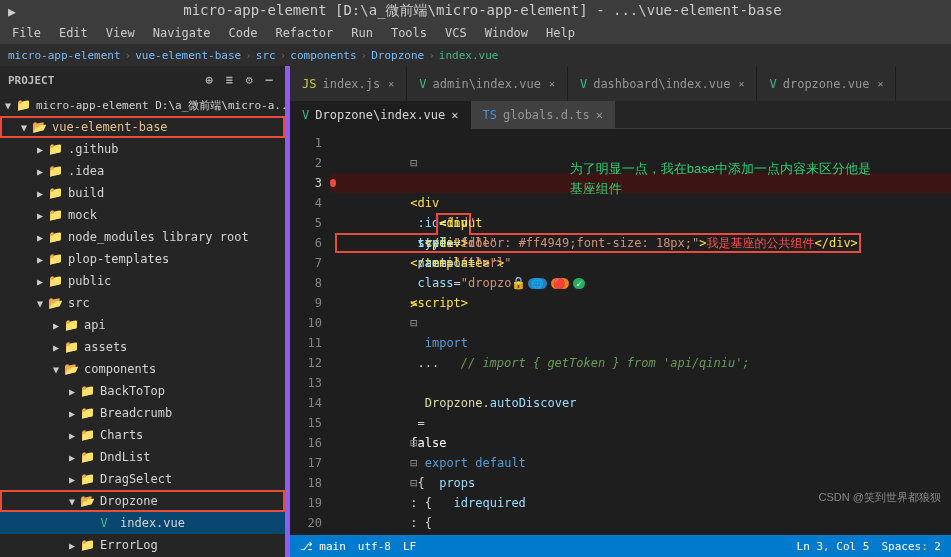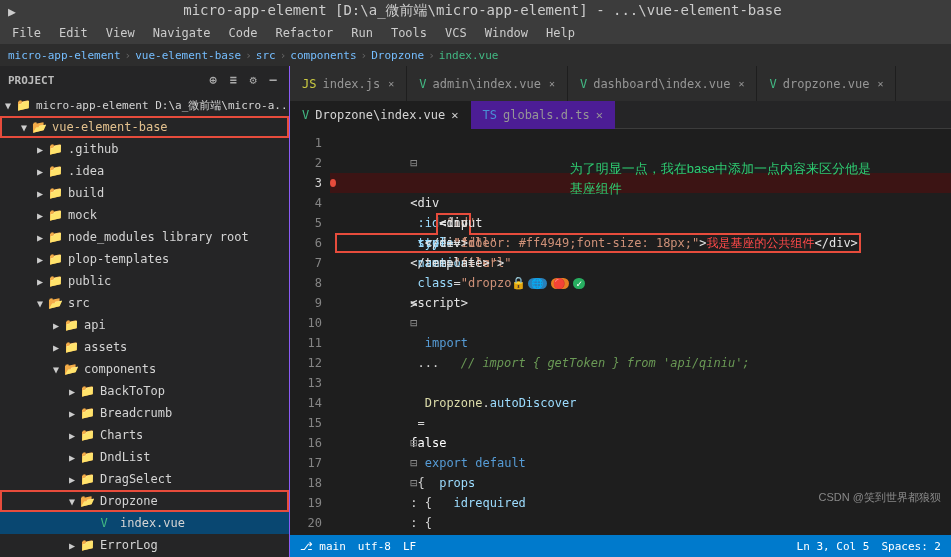--- a/index.html
+++ b/index.html
@@ -63,21 +63,21 @@
     
     .main-layout {
       display: flex;
       height: calc(557px - 66px);
     }
 
     
     .sidebar {
       width: 290px;
       background: #252526;
-      border-right: 1px solid #8b5cf6;
+      border-right: 5px solid #8b5cf6;
       overflow-y: auto;
       overflow-x: hidden;
     }
     .sidebar-header {
       display: flex;
       align-items: center;
       justify-content: space-between;
       padding: 4px 8px;
       font-size: 11px;
       font-weight: bold;
@@ -168,21 +168,21 @@
       height: 28px;
       align-items: center;
       border-bottom: 1px solid #3c3c3c;
     }
     .tab2 {
       display: flex;
       align-items: center;
       height: 28px;
       padding: 0 12px;
       font-size: 12px;
-      background: #4c1d95;
+      background: #404040;
       color: #969696;
       cursor: pointer;
       gap: 6px;
     }
     .tab2.active {
       background: #1e1e1e;
       color: #d4d4d4;
     }
 
     
@@ -221,21 +221,21 @@
       position: relative;
     }
     .code-line.error-line { background: #3c1414; }
     .bp-dot {
       width: 8px; height: 8px;
       background: #e74c3c;
       border-radius: 50%;
     }
 
     
-    .syn-tag { color: #e5e5e5; }
+    .syn-tag { color: #fde047; }
     .syn-attr { color: #9cdcfe; }
     .syn-val { color: #ce9178; }
     .syn-text { color: #d4d4d4; }
     .syn-comment { color: #6a9955; font-style: italic; margin-left: 36px; }
     .syn-keyword { color: #569cd6; }
     .syn-func { color: #dcdcaa; }
     .syn-punct { color: #d4d4d4; }
     .syn-prop { color: #9cdcfe; }
     .syn-bool { color: #ffffff; }
     .syn-red { color: #ff4949; }

